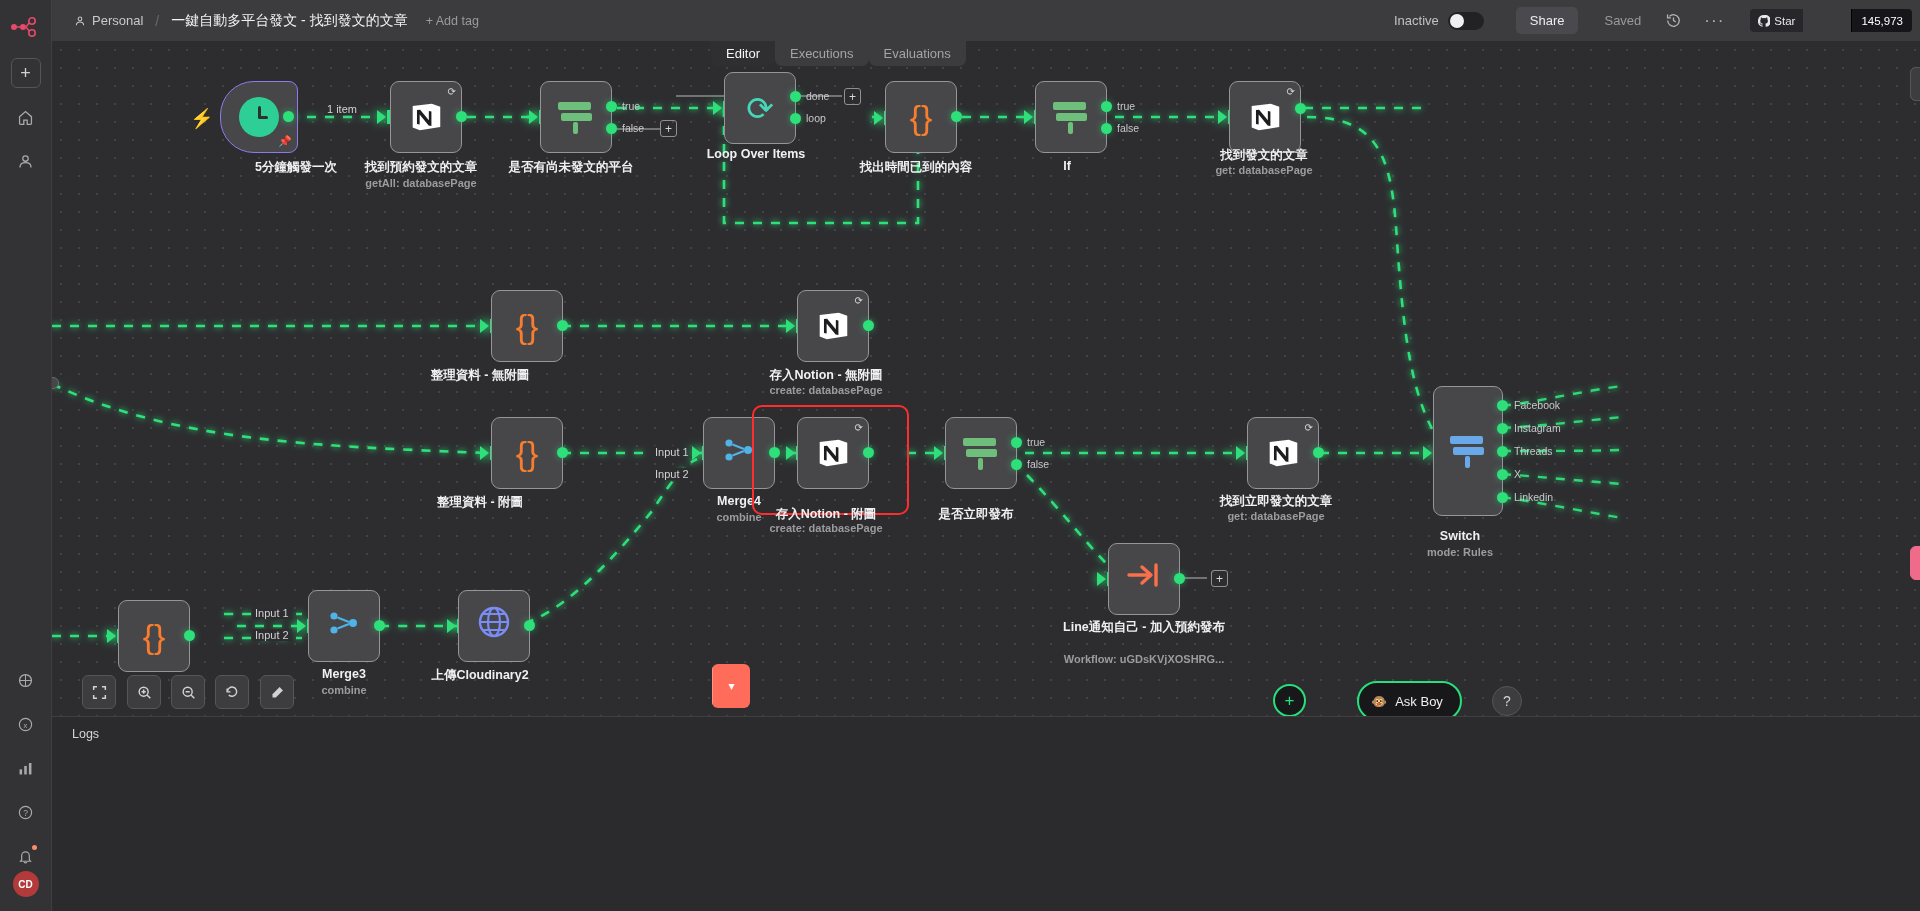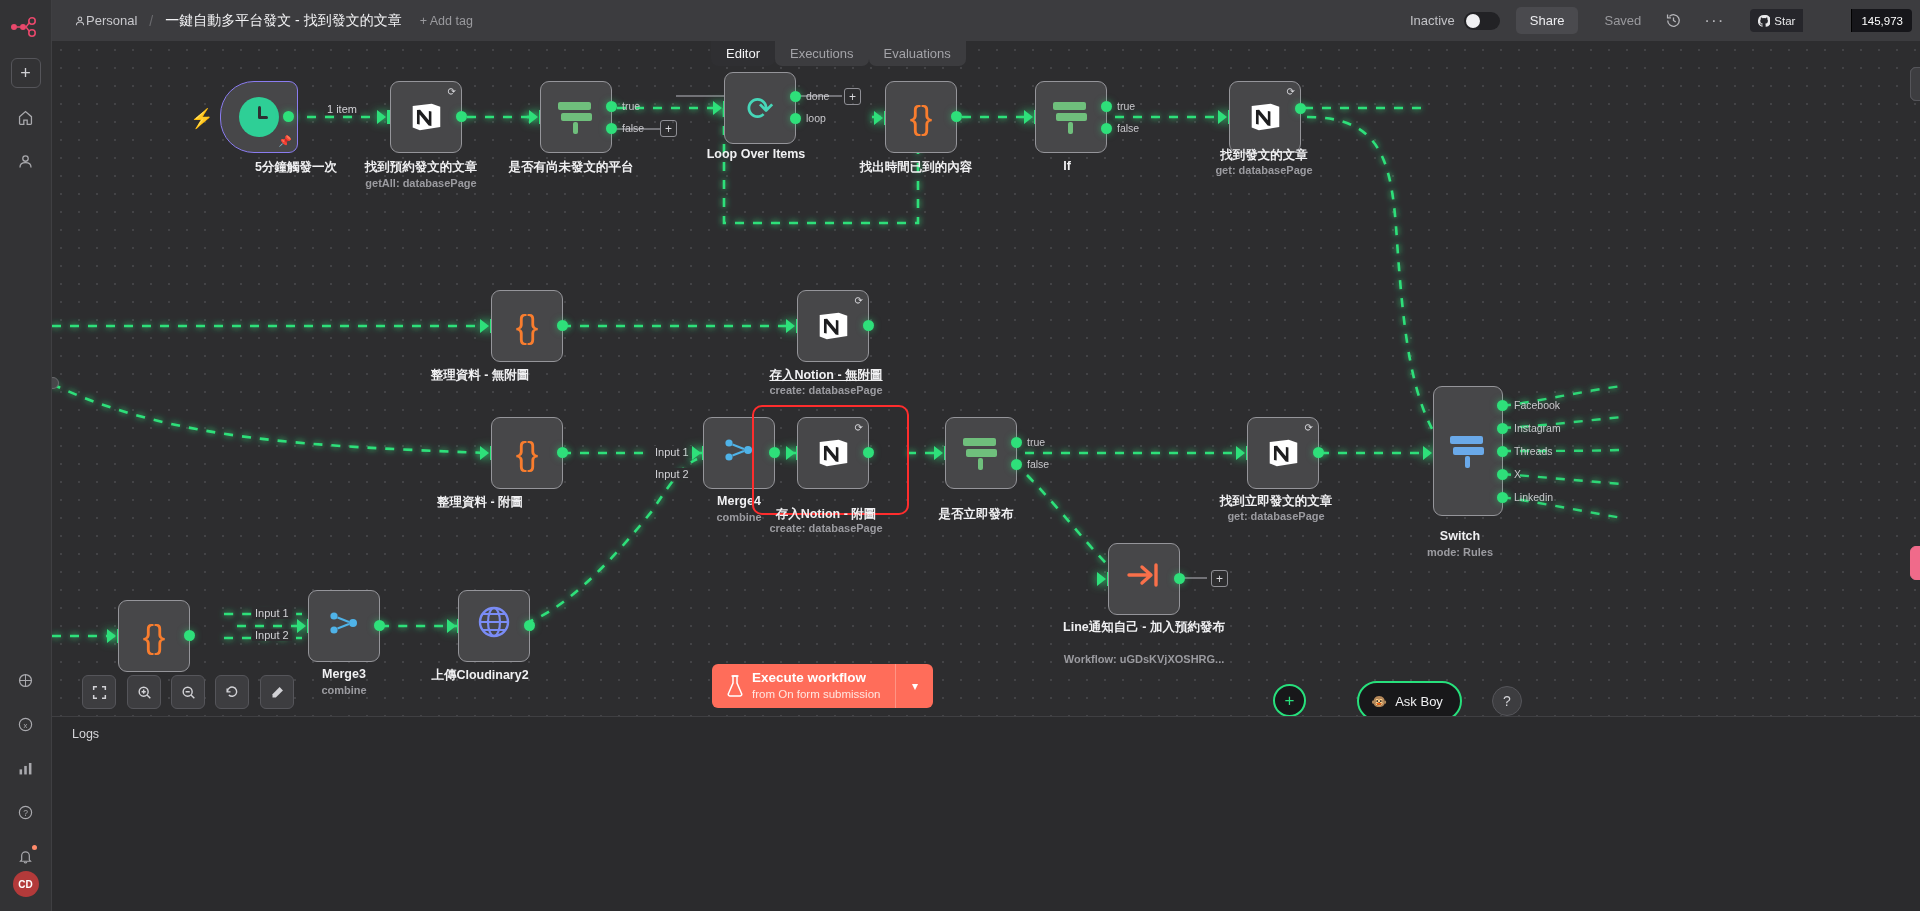--- a/index.html
+++ b/index.html
@@ -17,29 +17,29 @@
   .rail-btn.plus { border:1px solid #55555a; color:#d0d0d4; font-size:18px; margin-top:18px; }
   .rail-spacer { flex:1; }
   .rail-avatar { width:26px; height:26px; border-radius:50%; background:#b33a3a;
     color:#fff; font-size:10px; display:flex; align-items:center; justify-content:center;
     margin-bottom:14px; font-weight:bold; }
   .rail-dot { position:absolute; width:5px; height:5px; border-radius:50%; background:#ff8b6b; }
 
   
   #header { position:absolute; left:52px; top:0; width:1868px; height:41px;
     background:#3c3c3f; display:flex; align-items:center; z-index:35; }
-  .bc-person { display:flex; align-items:center; margin-left:22px; font-size:13px; color:#c9c9cd; }
+  .bc-person { display:flex; align-items:center; gap:6px; margin-left:22px; font-size:13px; color:#c9c9cd; }
   .bc-sep { margin:0 12px; color:#6a6a6e; font-size:14px; }
   .bc-title { font-size:14px; color:#f2f2f4; font-weight:500; }
   .bc-addtag { margin-left:18px; font-size:12.5px; color:#9a9a9e; cursor:pointer; }
   .hdr-right { margin-left:auto; display:flex; align-items:center; gap:0; padding-right:8px; }
   .inactive-lbl { font-size:13px; color:#c2c2c6; margin-right:9px; }
   .toggle { width:36px; height:18px; border-radius:9px; background:#222225; position:relative; cursor:pointer; }
   .toggle .knob { position:absolute; left:2px; top:2px; width:14px; height:14px; border-radius:50%; background:#f0f0f2; }
-  .share-btn { margin-left:16px; background:#4a4a4e; color:#ededf0; font-size:13px;
+  .share-btn { margin-left:32px; background:#4a4a4e; color:#ededf0; font-size:13px;
     padding:6px 14px; border-radius:5px; cursor:pointer; }
   .saved-lbl { margin-left:26px; font-size:13px; color:#9a9a9e; }
   .hist-ico { margin-left:24px; color:#b5b5b9; cursor:pointer; display:flex; }
   .dots-ico { margin-left:22px; color:#b5b5b9; font-size:17px; cursor:pointer; letter-spacing:1px; }
   .gh { margin-left:26px; display:flex; height:23px; border-radius:4px; overflow:hidden; font-size:11.5px; cursor:pointer; }
   .gh-l { background:#26262b; color:#e8e8ea; display:flex; align-items:center; gap:4px; padding:0 8px; }
   .gh-r { background:#16161a; color:#ffffff; display:flex; align-items:center; padding:0 9px; border-left:1px solid #000;margin-left:48px; }
 
   
   #tabs { position:absolute; left:711px; top:41px; height:25px; display:flex; z-index:34; }
@@ -403,21 +403,21 @@
   <div class="node" style="left:745px; top:249px;">
     <span class="ico-notion">
       <svg width="38" height="38" viewBox="0 0 40 40">
           <path d="M6 8.5 26 6l9 3.2v21.4L13.5 34 6 31z" fill="#fff"></path>
           <path d="M10.5 12.5v14.8l2.8.5V17.4l9.5 11.6 2.9.4V14.2l-2.7-.4v9.5l-9.2-11z" fill="#1d1d1f"></path>
         </svg>
     </span>
     <span class="badge-retry">⟳</span>
   </div>
   <span class="port" style="left:811px; top:279px;"></span>
-  <span class="node-lbl" style="left:774px; top:326px;text-decoration:underline;">存入Notion - 無附圖</span>
+  <span class="node-lbl" style="left:774px; top:326px;">存入Notion - 無附圖</span>
   <span class="node-sub" style="left:774px; top:343px;">create: databasePage</span>
 
   <span class="arrow-in" style="left:428px; top:405px;"></span>
   <div class="node" style="left:439px; top:376px;">
     <span class="ico-code">{}</span>
   </div>
   <span class="port" style="left:505px; top:406px;"></span>
   <span class="node-lbl" style="left:428px; top:453px;">整理資料 - 附圖</span>
 
   <span class="edge-lbl" style="left:600px; top:405px;">Input 1</span>
@@ -576,30 +576,20 @@
         <path d="M2.6 4.2v4h4" fill="none" stroke="#d2d2d6" stroke-width="1.7"></path>
       </svg>
   </div>
   <div class="canvas-ctrl" style="left:208px; top:634px;">
     <svg width="15" height="15" viewBox="0 0 18 18">
         <path d="M11.5 2.5 15.5 6.5 7 15H3v-4z" fill="#d2d2d6"></path>
       </svg>
   </div>
 
   <div id="exec-btn">
-    <div class="exec-main">
-      <svg width="16" height="22" viewBox="0 0 16 22">
-          <path d="M6 1v7L1.5 18.5A1.6 1.6 0 0 0 3 21h10a1.6 1.6 0 0 0 1.5-2.5L10 8V1z" fill="none" stroke="#fff" stroke-width="1.5"></path>
-          <path d="M4.5 1h7" stroke="#fff" stroke-width="1.5"></path>
-        </svg>
-      <div>
-        <div class="exec-t1">Execute workflow</div>
-        <div class="exec-t2">from On form submission</div>
-      </div>
-    </div>
     <div class="exec-arrow">▾</div>
   </div>
 
   <div id="right-tools">
     <div class="canvas-ctrl">+</div>
     <div class="canvas-ctrl">
       <svg width="15" height="15" viewBox="0 0 18 18">
           <path d="M3 2h9l4 4v10H3z" fill="none" stroke="#d2d2d6" stroke-width="1.6"></path>
           <path d="M12 2v4h4" fill="none" stroke="#d2d2d6" stroke-width="1.6"></path>
         </svg>

